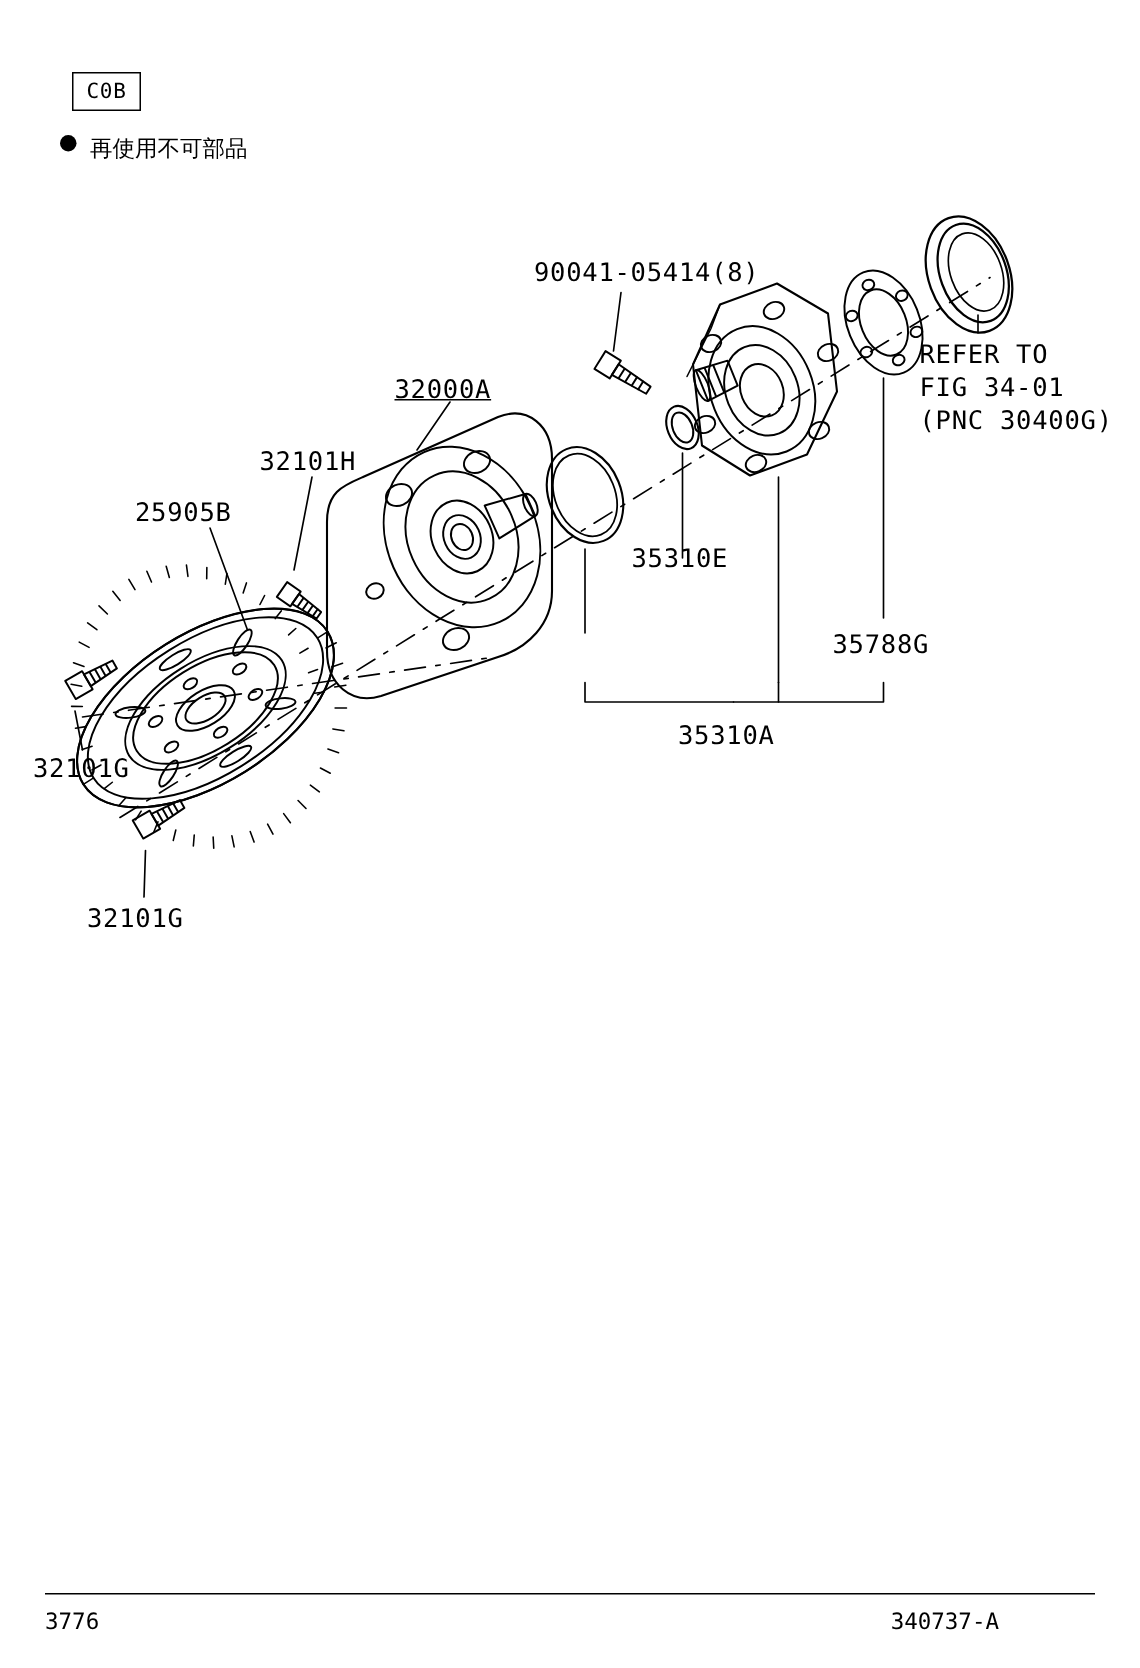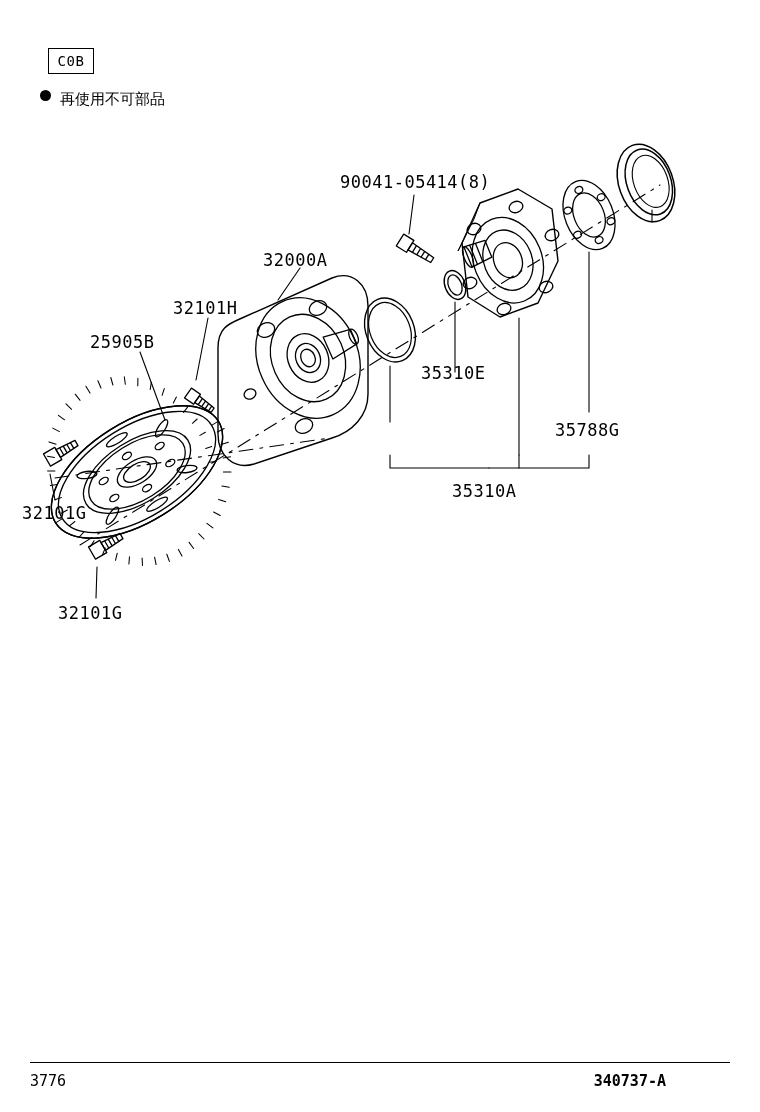--- a/index.html
+++ b/index.html
@@ -87,21 +87,20 @@
     position: absolute;
     left: 30px;
     top: 1072px;
     font-size: 15px;
   }
   .footer-right {
     position: absolute;
     right: 30px;
     top: 1072px;
     font-size: 15px;
-    font-weight: bold;
   }
   svg.art {
     position: absolute;
     left: 0;
     top: 0;
     width: 760px;
     height: 1112px;
     pointer-events: none;
   }
 </style>
@@ -341,29 +340,32 @@
 
         <polyline points="390,455 390,468 589,468 589,455"></polyline>
         <line x1="519" y1="455" x2="519" y2="468"></line>
         <line x1="489" y1="468" x2="489" y2="468"></line>
 
         <line x1="652" y1="222" x2="652" y2="210"></line>
       </g>
     </g>
   </svg>
 
-  <div class="lbl" style="left:340px; top:172px;text-align:center;">90041-05414(8)</div>
-  <div class="lbl" style="left:263px; top:250px;">32000A</div>
+  <div class="lbl" style="left:356px; top:172px;text-align:center;">90041-05414(8)</div>
+  <div class="lbl" style="left:263px; top:250px;text-decoration:underline;">32000A</div>
   <div class="lbl" style="left:173px; top:298px;">32101H</div>
   <div class="lbl" style="left:90px; top:332px;">25905B</div>
   <div class="lbl" style="left:22px; top:503px;">32101G</div>
   <div class="lbl" style="left:58px; top:603px;">32101G</div>
 
 
   <div class="lbl" style="left:421px; top:363px;">35310E</div>
   <div class="lbl" style="left:452px; top:481px;">35310A</div>
   <div class="lbl" style="left:555px; top:420px;">35788G</div>
+  <div class="lbl multi" style="left:613px; top:226px;">REFER TO
+FIG 34-01
+(PNC 30400G)</div>
 
   <div class="footer-line"></div>
   <div class="footer-left">3776</div>
   <div class="footer-right">340737-A</div>
 
 </div>
 
 </body></html>

